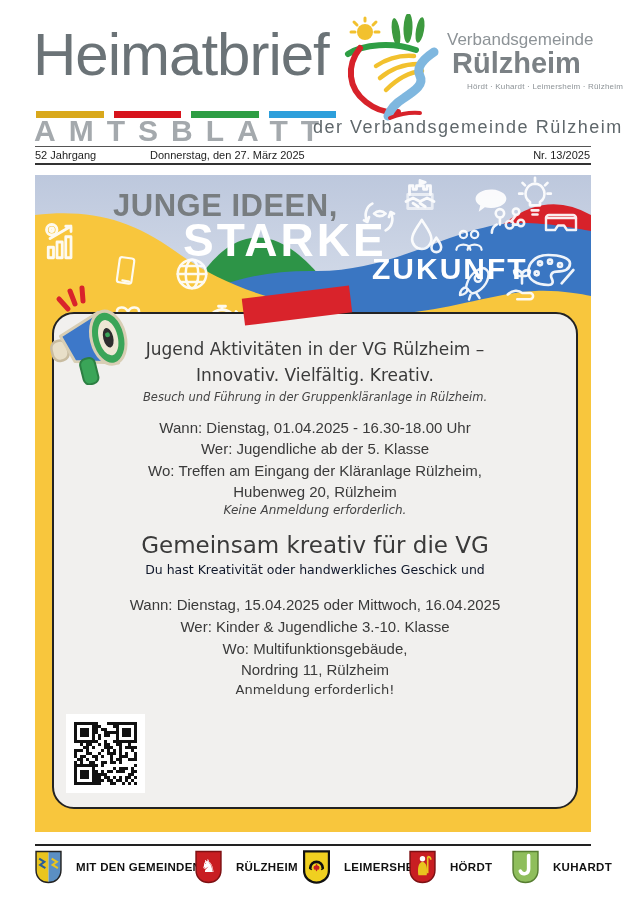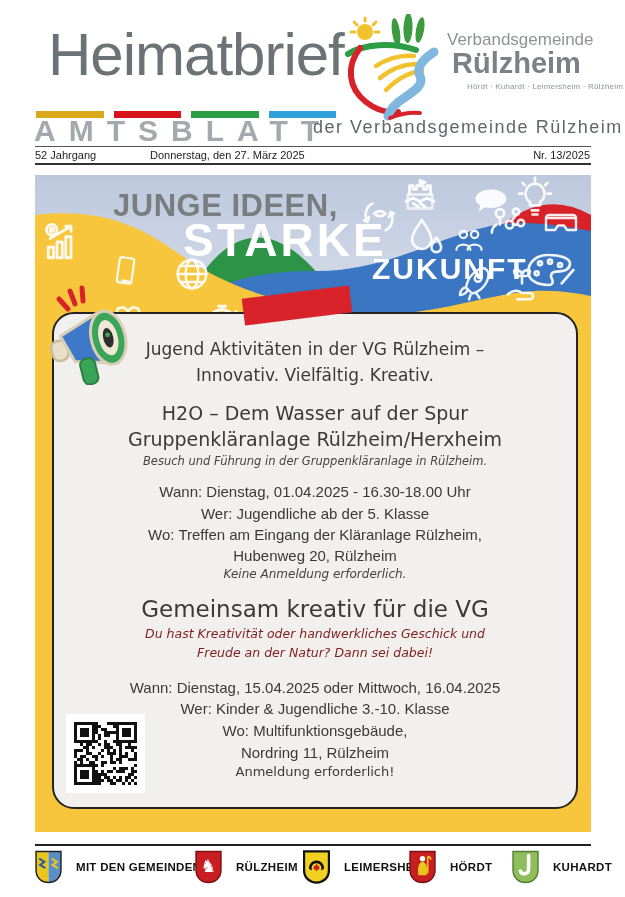--- a/index.html
+++ b/index.html
@@ -1,20 +1,20 @@
 <!DOCTYPE html>
 <html><head>
 <meta charset="utf-8">
 <style>
   html,body{margin:0;padding:0;background:#ffffff;}
   .page{position:relative;width:625px;height:897px;background:#ffffff;overflow:hidden;
         font-family:"Liberation Sans",sans-serif;}
   
   .masthead{position:absolute;left:33px;top:20px;font-size:60px;font-weight:400;
-            color:#6b7377;letter-spacing:-1px;margin-left:15px;}
+            color:#6b7377;letter-spacing:-1px;}
   .bars{position:absolute;left:36px;top:111px;width:300px;display:flex;gap:10px;}
   .bars i{display:block;height:7px;flex:1;}
   .amtsblatt{position:absolute;left:34px;top:114px;font-size:30px;color:#a4a9ad;
              letter-spacing:13px;font-weight:700;}
   .sub-right{position:absolute;left:313px;top:117px;font-size:18px;color:#5f676b;
              letter-spacing:1.5px;}
   .logo-pic{position:absolute;left:338px;top:14px;}
   .logo-l1{position:absolute;left:447px;top:30px;font-size:17px;color:#8d9397;}
   .logo-l2{position:absolute;left:452px;top:47px;font-size:29px;font-weight:bold;color:#7b8185;}
   .logo-l3{position:absolute;left:449px;top:82px;font-size:8px;color:#8d9397;letter-spacing:.2px;padding-left:18px;}
@@ -37,21 +37,21 @@
         font-family:"DejaVu Sans","Liberation Sans",sans-serif;}
   .tape{position:absolute;left:208px;top:117px;width:108px;height:27px;background:#D9232B;
         transform:rotate(-7deg);z-index:5;}
   .mega{position:absolute;left:4px;top:98px;z-index:6;}
   .intro{margin-top:23px;font-size:17px;line-height:1.5;font-weight:500;}
   .t-big{margin-top:13px;font-size:19px;line-height:1.35;font-weight:500;}
   .t-italic{margin-top:2px;font-size:11.5px;font-style:italic;color:#444;}
   .details{margin-top:13px;font-size:15px;line-height:1.42;font-family:"Liberation Sans",sans-serif;}
   .note{margin-top:1px;font-size:12px;font-style:italic;color:#444;}
   .h-gem{margin-top:15px;font-size:23px;font-weight:500;}
-  .i2{margin-top:3px;font-size:12.5px;font-style:italic;color:#7f1d1d;line-height:1.45;}
+  .i2{margin-top:3px;font-size:12.5px;color:#0f172a;line-height:1.45;}
   .details2{margin-top:15px;font-size:15px;line-height:1.44;font-family:"Liberation Sans",sans-serif;}
   .note2{margin-top:1px;font-size:13px;}
   .qr-wrap{position:absolute;left:12px;top:400px;background:#fff;padding:8px;}
   .qr-grid{display:grid;grid-template-columns:repeat(21,3px);grid-auto-rows:3px;}
   .qr-grid i.on{background:#111;}
   
   .f-rule{position:absolute;left:35px;top:844px;width:556px;height:1.5px;background:#222;}
   .crest{position:absolute;top:850px;display:flex;align-items:center;gap:14px;}
   .crest span{font-size:11.5px;font-weight:bold;color:#111;letter-spacing:.3px;}
 </style>
@@ -288,37 +288,32 @@
       </svg>
     </div>
 
     <div class="tape"></div>
 
     <div class="card">
       <div class="intro">
         <div>Jugend Aktivitäten in der VG Rülzheim –</div>
         <div>Innovativ. Vielfältig. Kreativ.</div>
       </div>
-      <div class="t-big">
-        <div>H2O – Dem Wasser auf der Spur</div>
-        <div>Gruppenkläranlage Rülzheim/Herxheim</div>
-      </div>
       <div class="t-italic">Besuch und Führung in der Gruppenkläranlage in Rülzheim.</div>
       <div class="details">
         <div>Wann: Dienstag, 01.04.2025 - 16.30-18.00 Uhr</div>
         <div>Wer: Jugendliche ab der 5. Klasse</div>
         <div>Wo: Treffen am Eingang der Kläranlage Rülzheim,</div>
         <div>Hubenweg 20, Rülzheim</div>
       </div>
       <div class="note">Keine Anmeldung erforderlich.</div>
 
       <div class="h-gem">Gemeinsam kreativ für die VG</div>
       <div class="i2">
         <div>Du hast Kreativität oder handwerkliches Geschick und</div>
-        <div>Freude an der Natur? Dann sei dabei!</div>
       </div>
       <div class="details2">
         <div>Wann: Dienstag, 15.04.2025 oder Mittwoch, 16.04.2025</div>
         <div>Wer: Kinder &amp; Jugendliche 3.-10. Klasse</div>
         <div>Wo: Multifunktionsgebäude,</div>
         <div>Nordring 11, Rülzheim</div>
       </div>
       <div class="note2">Anmeldung erforderlich!</div>
 
       <div class="qr-wrap">

